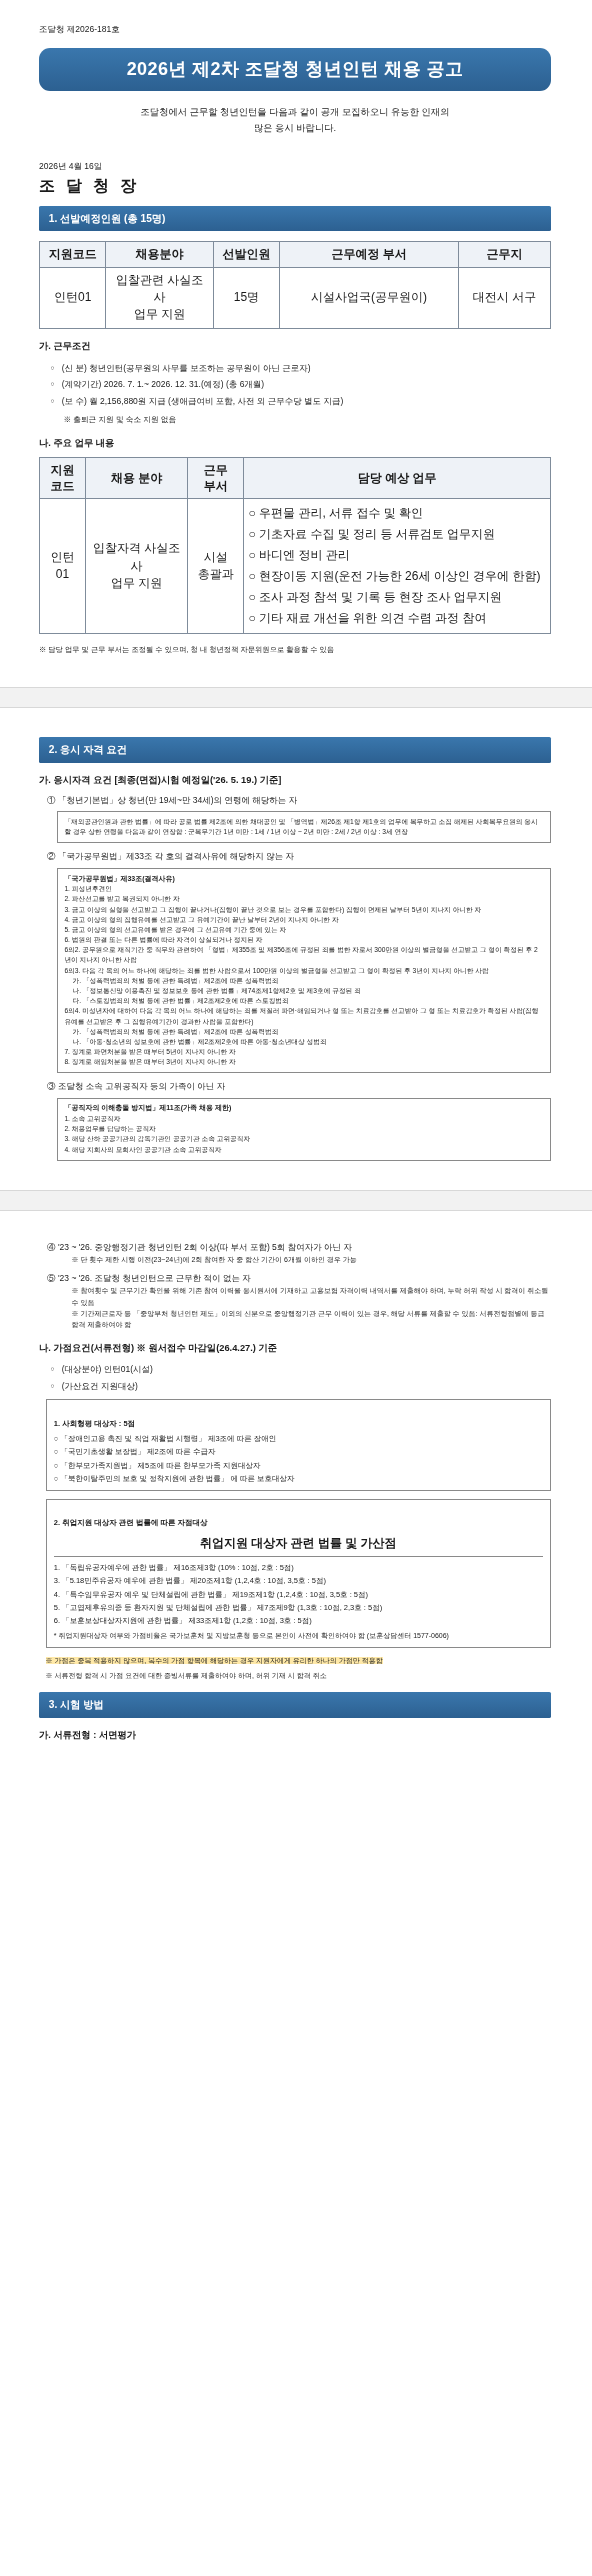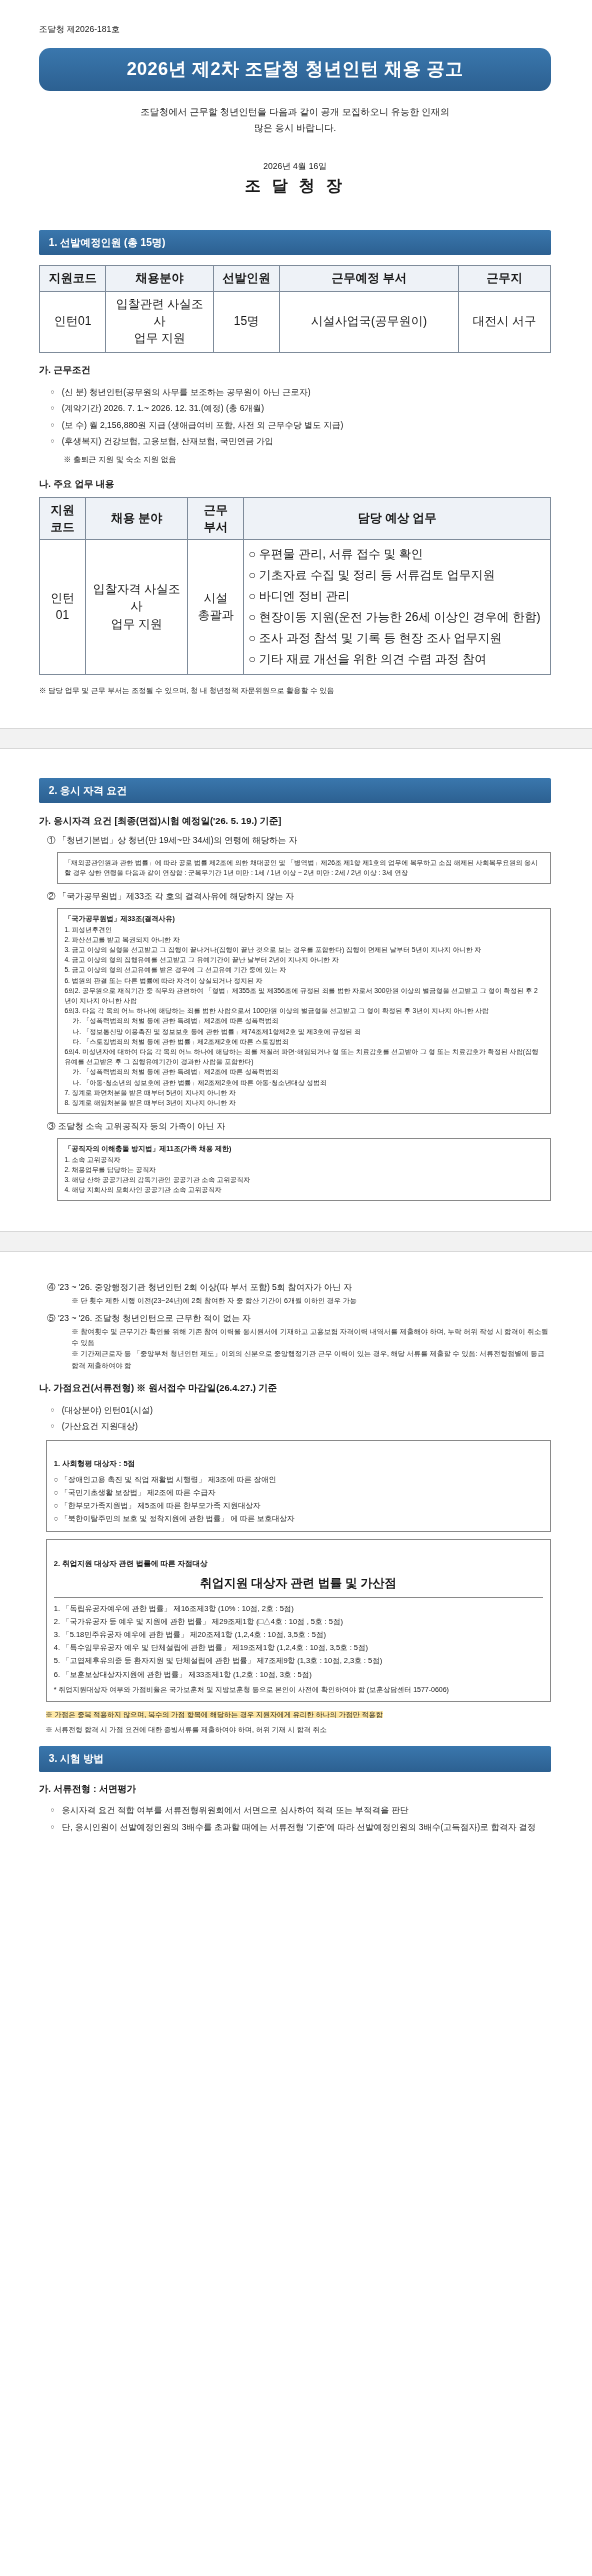--- a/index.html
+++ b/index.html
@@ -40,24 +40,24 @@
     border-radius: 11px;
     margin-bottom: 14.6px;
   }
   .intro {
     text-align: center;
     font-size: 9.3px;
     line-height: 1.7;
     margin-bottom: 23px;
   }
   .sign {
-    text-align: center;
+    text-align: left;
     font-size: 8.5px;
     line-height: 1.6;
-    margin-bottom: 31px;
+    margin-bottom: 7px;
   }
   .sign .big {
     font-size: 16px;
     font-weight: bold;
     letter-spacing: 3.3px;
   }
   .sec-head {
     background: #2e6da4;
     background: linear-gradient(#3a77ad,#2c6091);
     color:#fff;
@@ -209,21 +209,20 @@
         <td>대전시 서구</td>
       </tr>
     </tbody>
   </table>
 
   <div class="sub-head">가. 근무조건</div>
   <ul class="bullets">
     <li>(신    분) 청년인턴(공무원의 사무를 보조하는 공무원이 아닌 근로자)</li>
     <li>(계약기간) 2026. 7. 1.~ 2026. 12. 31.(예정) (총 6개월)</li>
     <li>(보    수) 월 2,156,880원 지급 (생애급여비 포함, 사전 외 근무수당 별도 지급)</li>
-    <li>(후생복지) 건강보험, 고용보험, 산재보험, 국민연금 가입</li>
   </ul>
   <div class="note">※ 출퇴근 지원 및 숙소 지원 없음</div>
 
   <div class="sub-head">나. 주요 업무 내용</div>
 
   <table class="grid">
     <thead>
       <tr>
         <th style="width:9%; white-space:pre-line">지원
 코드</th>
@@ -337,36 +336,31 @@
     <span class="qline">○ <span>「장애인고용 촉진 및 직업 재활법 시행령」 제3조에 따른 장애인</span></span>
     <span class="qline">○ <span>「국민기초생활 보장법」 제2조에 따른 수급자</span></span>
     <span class="qline">○ <span>「한부모가족지원법」 제5조에 따른 한부모가족 지원대상자</span></span>
     <span class="qline">○ <span>「북한이탈주민의 보호 및 정착지원에 관한 법률」 에 따른 보호대상자</span></span>
   </div>
 
   <div class="infobox">
     <span class="btitle">2. 취업지원 대상자 관련 법률에 따른 자점대상</span>
     <div class="innertitle">취업지원 대상자 관련 법률 및 가산점</div>
     <span class="qline">1. 「독립유공자예우에 관한 법률」 제16조제3항 (10% : 10점, 2호 : 5점)</span>
-    <span class="qline">2. 「국가유공자 등 예우 및 지원에 관한 법률」 제29조제1항 (□△4호 : 10점 , 5호 : 5점)</span>
     <span class="qline">3. 「5.18민주유공자 예우에 관한 법률」 제20조제1항 (1,2,4호 : 10점, 3,5호 : 5점)</span>
     <span class="qline">4. 「특수임무유공자 예우 및 단체설립에 관한 법률」 제19조제1항 (1,2,4호 : 10점, 3,5호 : 5점)</span>
     <span class="qline">5. 「고엽제후유의증 등 환자지원 및 단체설립에 관한 법률」 제7조제9항 (1,3호 : 10점, 2,3호 : 5점)</span>
     <span class="qline">6. 「보훈보상대상자지원에 관한 법률」 제33조제1항 (1,2호 : 10점, 3호 : 5점)</span>
     <span class="qline tiny" style="margin-top:3.3px">* 취업지원대상자 여부와 가점비율은 국가보훈처 및 지방보훈청 등으로 본인이 사전에 확인하여야 함 (보훈상담센터 1577-0606)</span>
   </div>
 
   <div class="tiny" style="padding-left:6.5px; margin-bottom:3.3px">
     <span class="hl">※ 가점은 중복 적용하지 않으며, 복수의 가점 항목에 해당하는 경우 지원자에게 유리한 하나의 가점만 적용함</span>
   </div>
   <div class="tiny" style="padding-left:6.5px; margin-bottom:11.4px">※ 서류전형 합격 시 가점 요건에 대한 증빙서류를 제출하여야 하며, 허위 기재 시 합격 취소</div>
 
   <div class="sec-head">3. 시험 방법</div>
 
   <div class="sub-head">가. 서류전형 : 서면평가</div>
 
-  <ul class="bullets">
-    <li>응시자격 요건 적합 여부를 서류전형위원회에서 서면으로 심사하여 적격 또는 부적격을 판단</li>
-    <li>단, 응시인원이 선발예정인원의 3배수를 초과할 때에는 서류전형 '기준'에 따라 선발예정인원의 3배수(고득점자)로 합격자 결정</li>
-  </ul>
 
 </div>
 
 
 </body></html>

